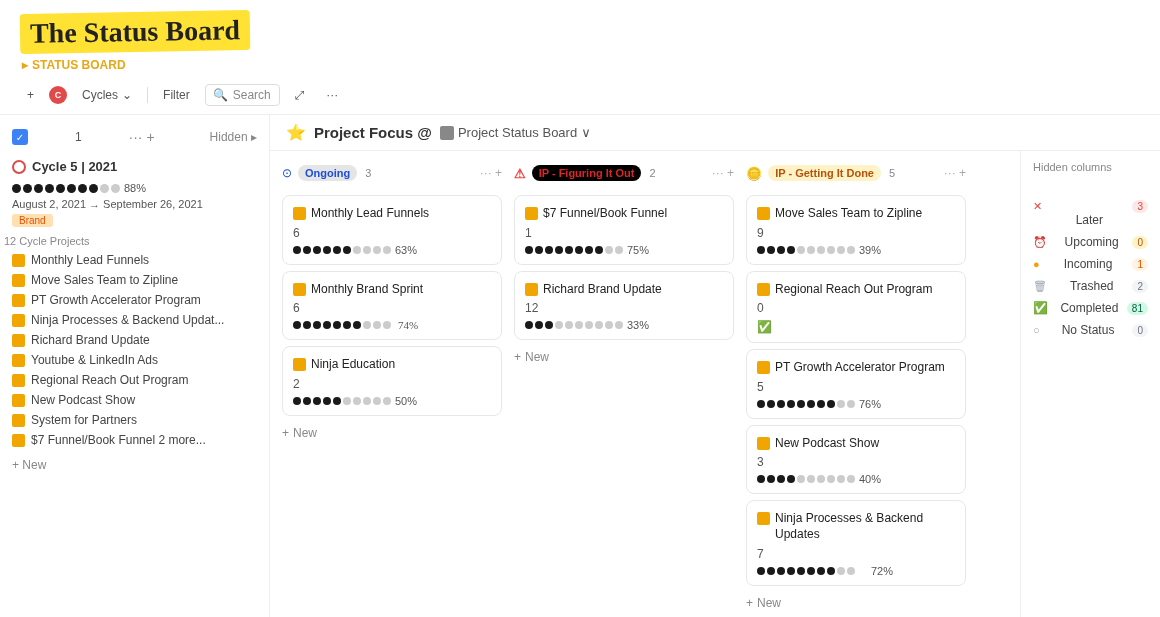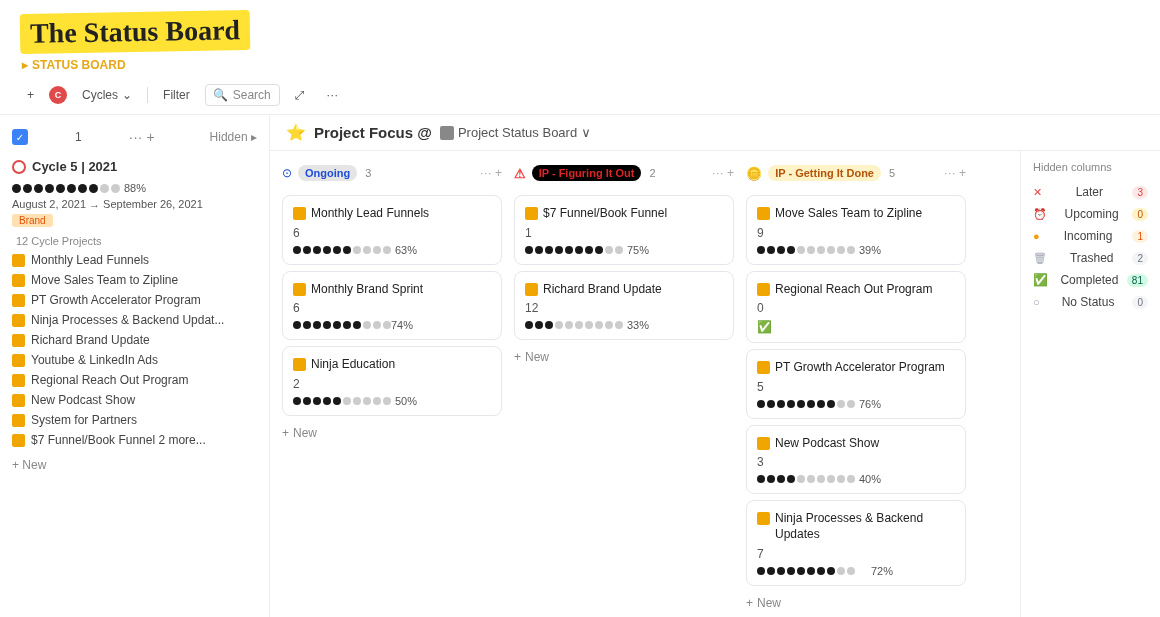--- a/index.html
+++ b/index.html
@@ -32,21 +32,21 @@
     .cycle-icon-red { width: 14px; height: 14px; border: 2px solid #e04a4a; border-radius: 50%; display: inline-block; }
     .cycle-title { font-weight: 600; font-size: 13px; }
     .progress-row { padding: 2px 12px 2px 12px; display: flex; align-items: center; gap: 4px; }
     .progress-dots { display: flex; gap: 2px; align-items: center; }
     .dot { width: 9px; height: 9px; border-radius: 50%; display: inline-block; }
     .dot-filled { background: #1a1a1a; }
     .dot-empty { background: #ccc; }
     .progress-pct { font-size: 11px; color: #555; }
     .date-range { font-size: 11px; color: #555; padding: 2px 12px; }
     .brand-badge { background: #ffe0b2; color: #e65100; font-size: 10px; padding: 1px 7px; border-radius: 3px; margin: 2px 12px; display: inline-block; }
-    .projects-label { font-size: 11px; color: #888; padding: 6px 12px 3px 16px; }
+    .projects-label { font-size: 11px; color: #888; padding: 6px 12px 3px 4px; }
     .project-list-item { display: flex; align-items: center; gap: 6px; padding: 3px 12px; font-size: 12px; color: #444; cursor: pointer; }
     .proj-icon { width: 13px; height: 13px; background: #f0a500; border-radius: 2px; display: inline-block; flex-shrink: 0; }
     .new-btn-sidebar { display: flex; align-items: center; gap: 4px; padding: 4px 12px; font-size: 12px; color: #888; cursor: pointer; margin-top: 4px; }
 
     
     .content-area { flex: 1; display: flex; flex-direction: column; overflow: hidden; }
     .content-header { display: flex; align-items: center; gap: 8px; padding: 8px 16px; border-bottom: 1px solid #eee; }
     .star-icon { color: #f5a623; font-size: 16px; }
     .project-focus-label { font-weight: 700; font-size: 15px; }
     .board-name-btn { display: flex; align-items: center; gap: 4px; font-size: 13px; color: #555; border: none; background: transparent; cursor: pointer; }
@@ -273,21 +273,21 @@
         </div>
 
     </div>
               <div class="kanban-card">
       <div class="card-title-row">
         <span class="card-proj-icon"></span>
         <span class="card-title">Monthly Brand Sprint</span>
       </div>
       <div class="card-num">6</div>
 
-        <div style="display:flex;align-items:center;gap:0;margin-top:4px;">
+        <div style="display:flex;align-items:center;gap:7px;margin-top:4px;font-family:Liberation Serif, serif;">
           <div class="card-progress">
                     <span class="dot dot-filled"></span>
                     <span class="dot dot-filled"></span>
                     <span class="dot dot-filled"></span>
                     <span class="dot dot-filled"></span>
                     <span class="dot dot-filled"></span>
                     <span class="dot dot-filled"></span>
                     <span class="dot dot-filled"></span>
                     <span class="dot dot-empty"></span>
                     <span class="dot dot-empty"></span>
@@ -503,21 +503,21 @@
               </div>
             </div>
           </div>
 
         <div class="hidden-cols">
           <div class="hidden-cols-title">Hidden columns</div>
           <div id="hidden-col-items">
 
           <div class="hidden-col-item">
     <span><span class="x-red">✕</span></span>
-    <span style="margin-left:4px;">Later</span>
+    <span style="margin-left:4px;margin-top:28px;">Later</span>
     <span class="hc-badge hc-later">3</span>
   </div>
               <div class="hidden-col-item">
     <span><span class="clock-orange">⏰</span></span>
     <span style="margin-left:4px;">Upcoming</span>
     <span class="hc-badge hc-upcoming">0</span>
   </div>
               <div class="hidden-col-item">
     <span><span style="color:#f59e0b;font-size:11px;">●</span></span>
     <span style="margin-left:4px;">Incoming</span>

